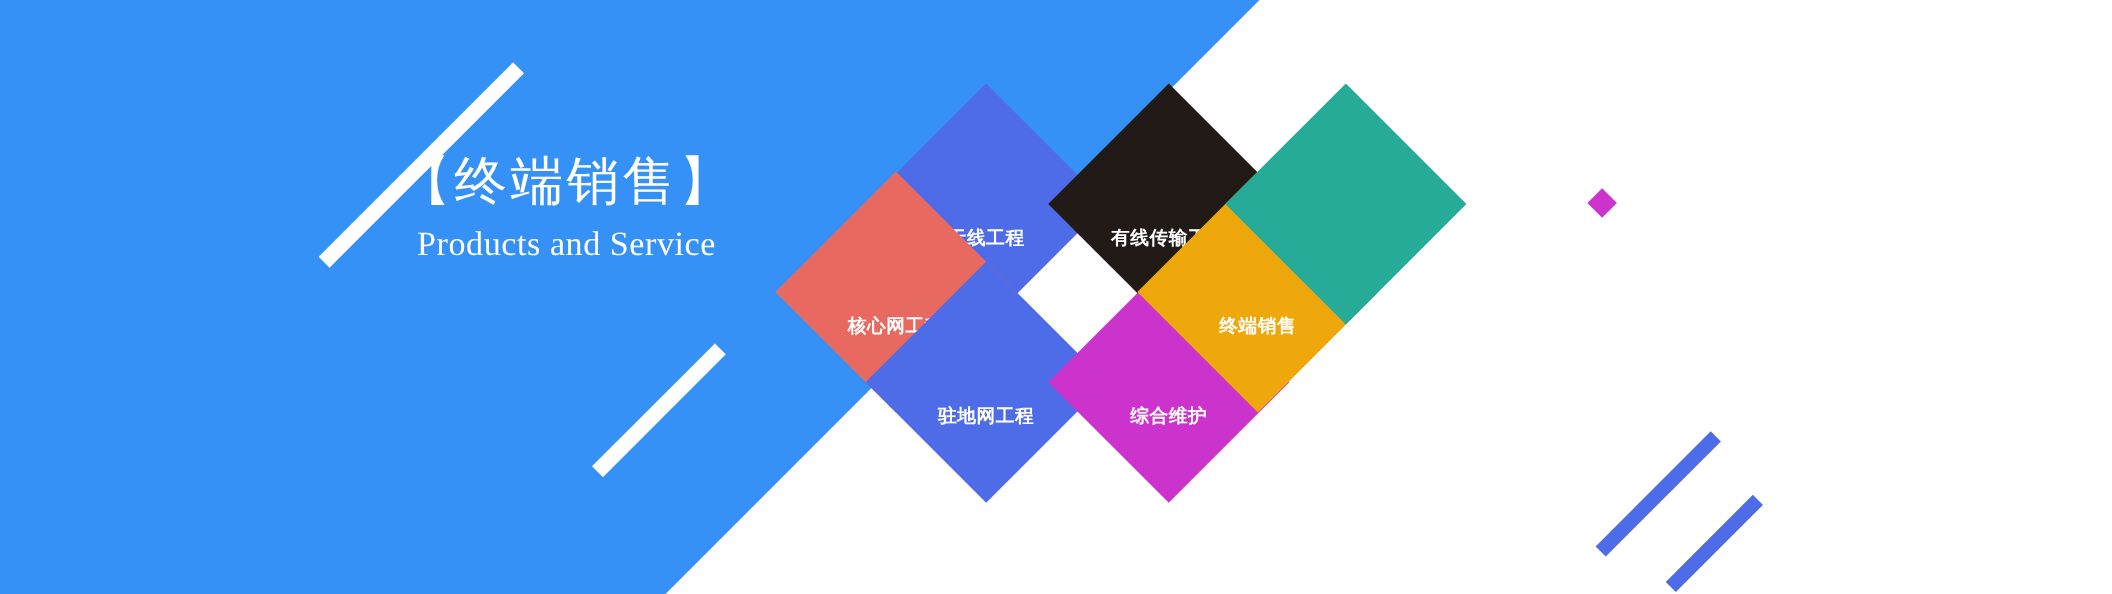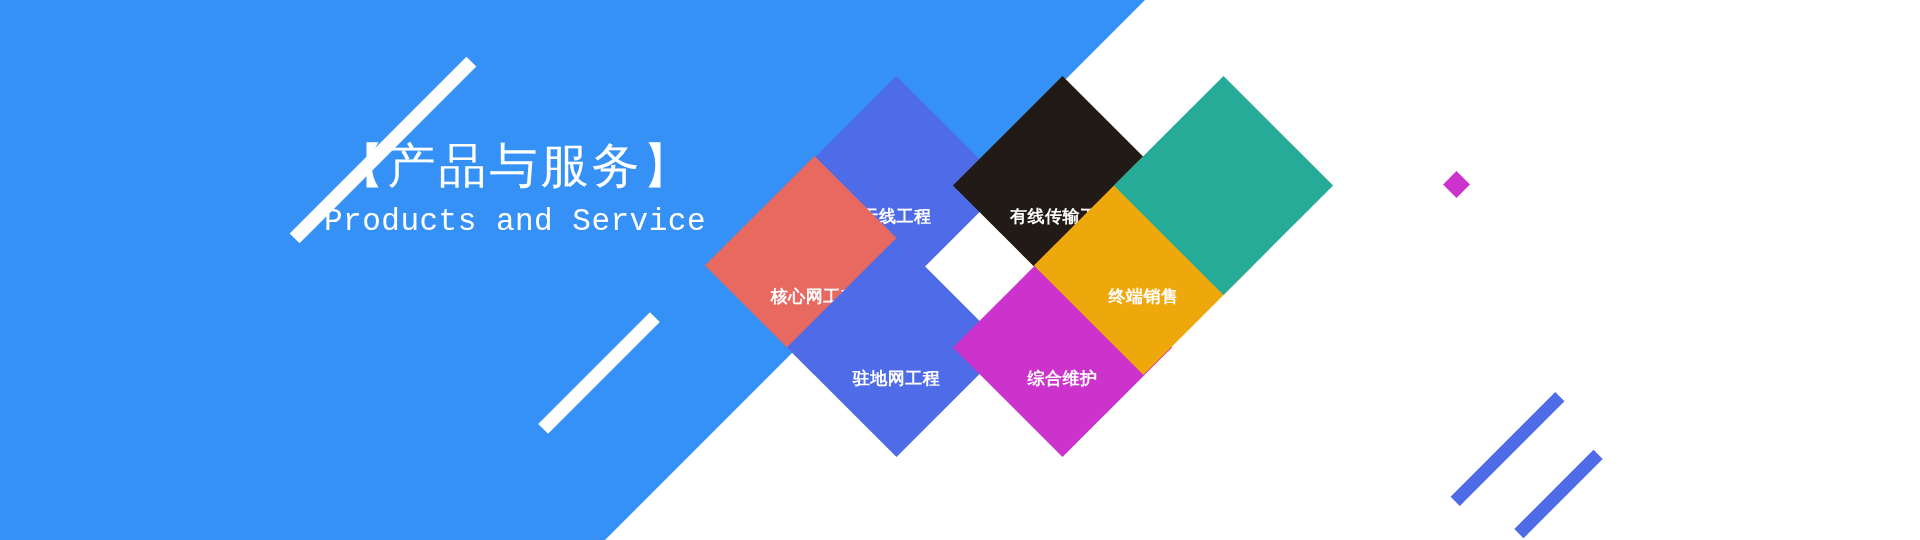--- a/index.html
+++ b/index.html
@@ -82,21 +82,21 @@
     display: block;
     font-family: "Liberation Serif", "DejaVu Serif", serif;
     font-size: 48px;
     letter-spacing: 3px;
     color: #ffffff;
     white-space: nowrap;
   }
   .headline-en {
     display: block;
     margin-top: 16px;
-    font-family: Liberation Mono, monospace;
+    font-family: Liberation Serif, serif;
     font-size: 31px;
     font-weight: 400;
     letter-spacing: 0.5px;
     color: #ffffff;
     white-space: nowrap;
   }
 
   
   .diamonds {
     position: absolute;
@@ -134,21 +134,21 @@
 <body>
 
 <div id="banner" style="--brand-blue: #3691f7; --accent-indigo: #4e6be8;">
 
   <div class="blue-field"></div>
 
   <div class="stripe stripe-1"></div>
   <div class="stripe stripe-2"></div>
 
   <div class="headline">
-    <span class="headline-cn">【产品与服务】</span>
+    <span class="headline-cn">【终端销售】</span>
     <span class="headline-en">Products and Service</span>
   </div>
 
   <div class="diamonds" id="diamond-layer">
       <div class="diamond" style="left: 819px; top: 108px; background: rgb(78, 107, 232);">
         <span class="dlabel" style="transform: translate(-50%, -50%) rotate(-45deg) translate(0px, 30px);">无线工程</span>
       </div>
       <div class="diamond" style="left: 737px; top: 188px; background: rgb(232, 105, 95);">
         <span class="dlabel" style="transform: translate(-50%, -50%) rotate(-45deg) translate(0px, 30px);">核心网工程</span>
       </div>

